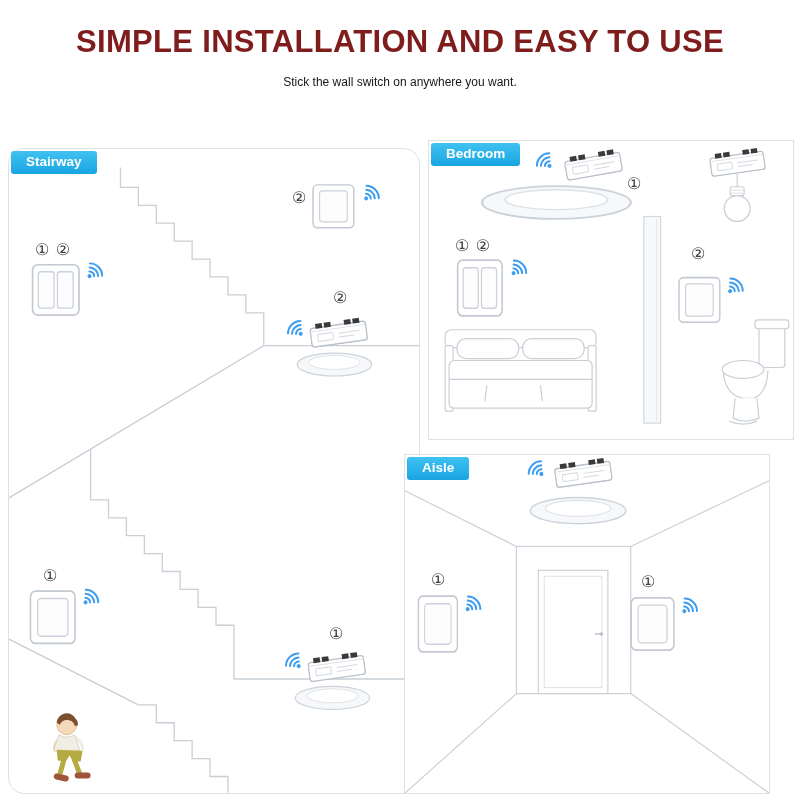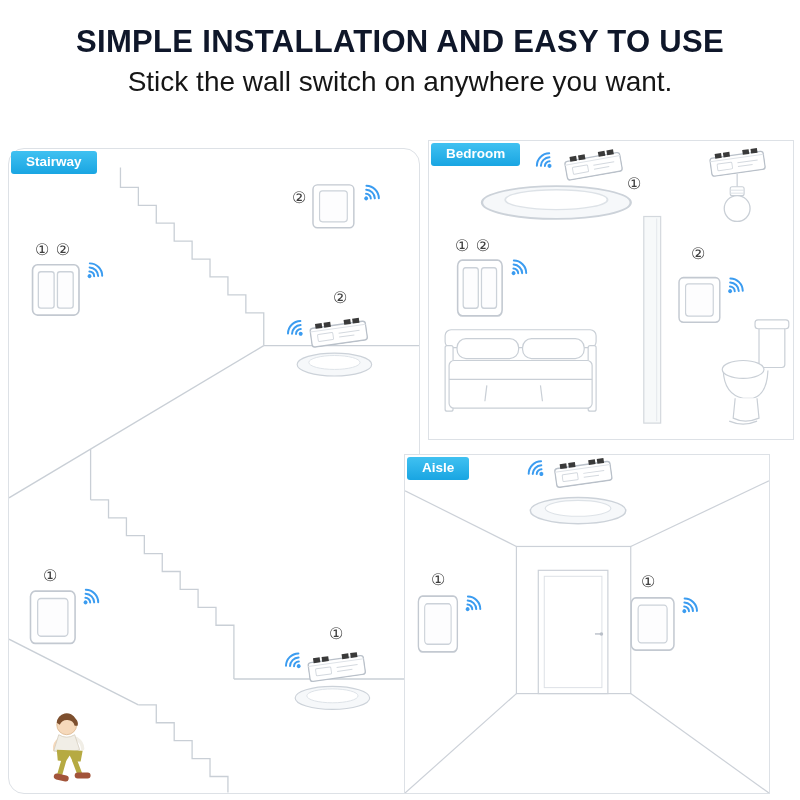--- a/index.html
+++ b/index.html
@@ -6,22 +6,22 @@
   html,body { width:800px; height:800px; }
   body {
     background:#ffffff;
     font-family:"Liberation Sans", sans-serif;
     position:relative;
     overflow:hidden;
   }
   .page { position:absolute; inset:0; background:#fff; }
 
   .header { position:absolute; top:0; left:0; width:800px; text-align:center; padding-top:24px; }
-  .title { font-size:31px; font-weight:800; color:#0f172a; letter-spacing:.3px; }
-  .sub   { font-size:28px; color:#161616; margin-top:9px; white-space:pre; line-height:26px; }
+  .title { font-size:31px; font-weight:800; color:#7f1d1d; letter-spacing:.3px; }
+  .sub   { font-size:12px; color:#161616; margin-top:9px; white-space:pre; line-height:26px; }
 
   .panel { position:absolute; border:1px solid #dde1e6; background:#fff; }
   #panel-stairway { left:8px;  top:148px; width:412px; height:646px;border-radius:16px; }
   #panel-bedroom  { left:428px; top:140px; width:366px; height:300px; }
   #panel-aisle    { left:404px; top:454px; width:366px; height:340px; }
 
   .scene { position:absolute; inset:0; width:100%; height:100%; display:block; }
 
   .badge {
     position:absolute; left:2px; top:2px; z-index:3;

